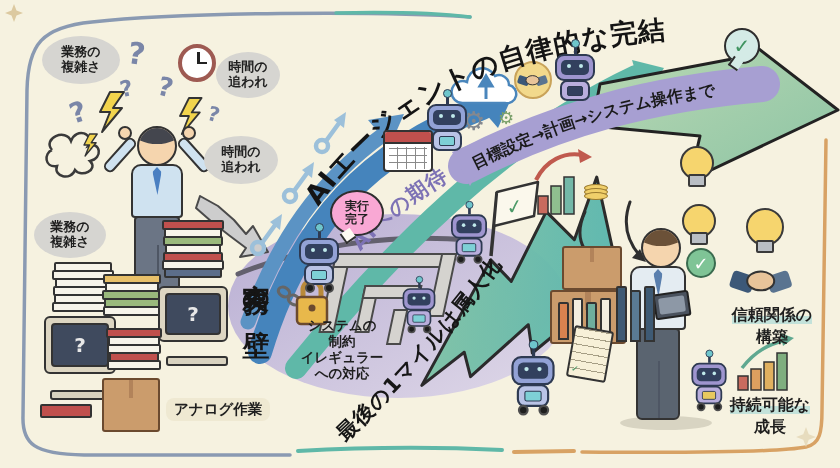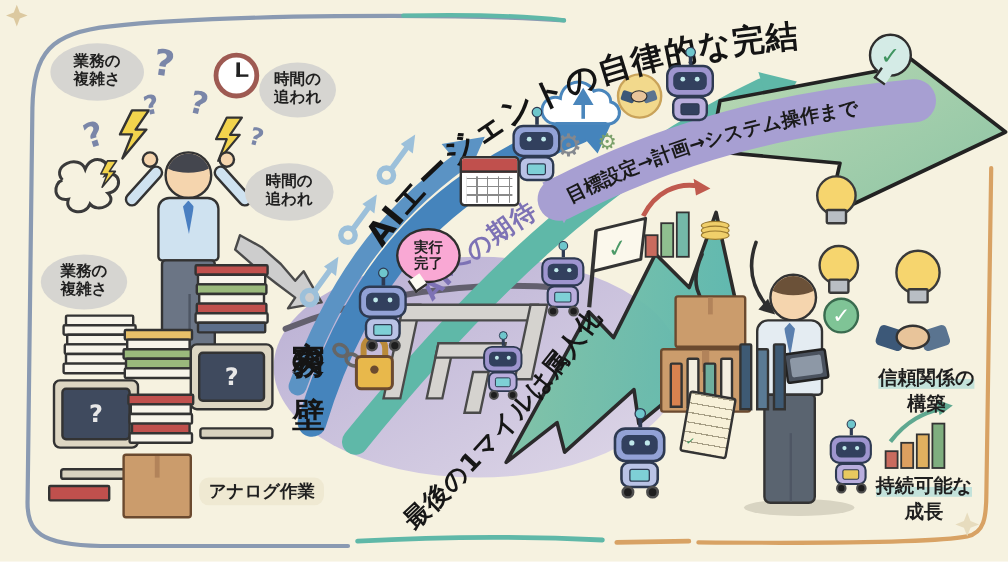--- a/index.html
+++ b/index.html
@@ -366,20 +366,26 @@
         <div class="r-face"></div>
       </div>
     <div class="r-body">
         <div class="r-chest"></div>
       </div>
     <div class="r-wheels">
         <i></i>
         <i></i>
       </div>
   </div>
+  <div class="rlabel" style="left:282px;top:318px;width:120px;font-size:13.5px;line-height:1.18;z-index:8">
+    <span>システムの</span><br>
+    <span>制約</span><br>
+    <span>イレギュラー</span><br>
+    <span>への対応</span>
+  </div>
   <div class="robot rb-purple" style="left:446px;top:204px;transform:scale(.9)">
     <div class="r-ant"></div>
     <div class="r-head">
         <div class="r-face"></div>
       </div>
     <div class="r-body">
         <div class="r-chest"></div>
       </div>
     <div class="r-wheels">
         <i></i>

